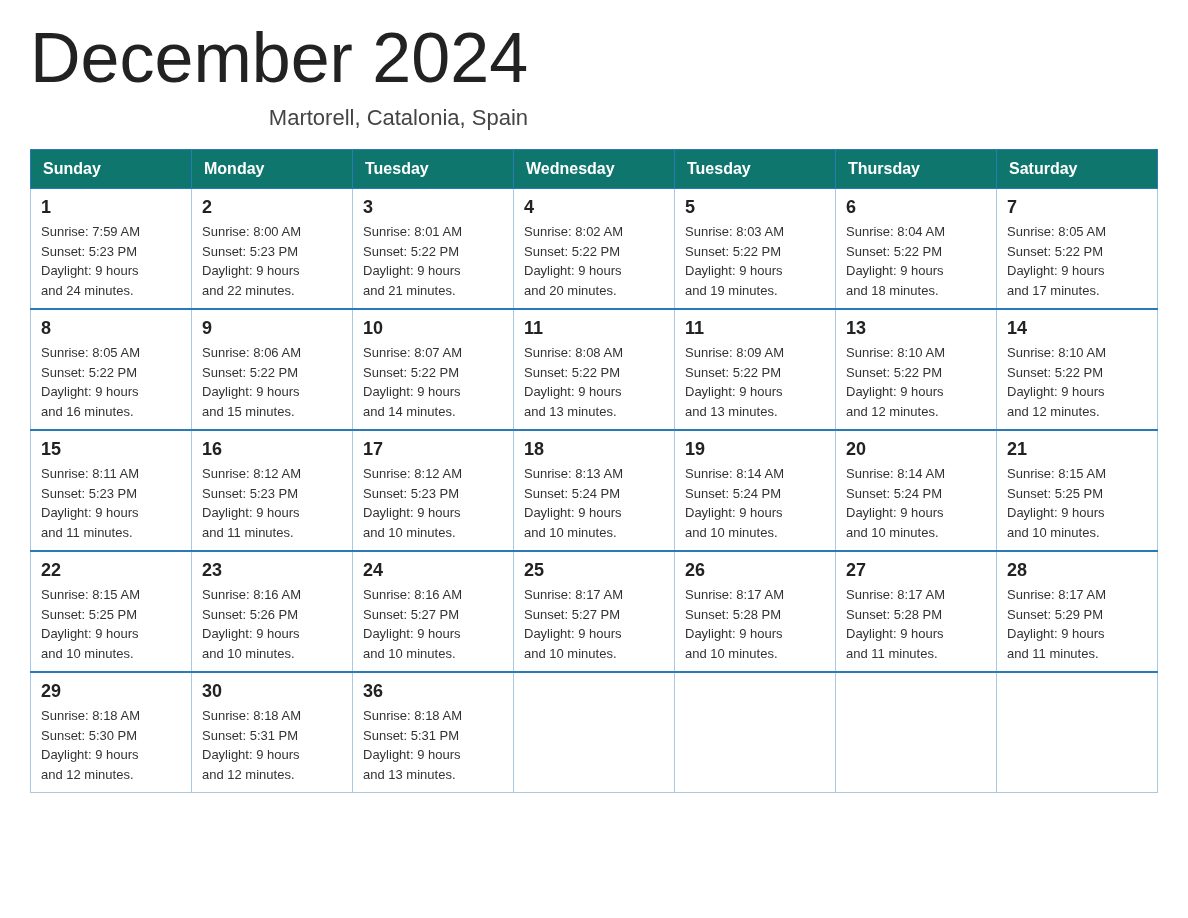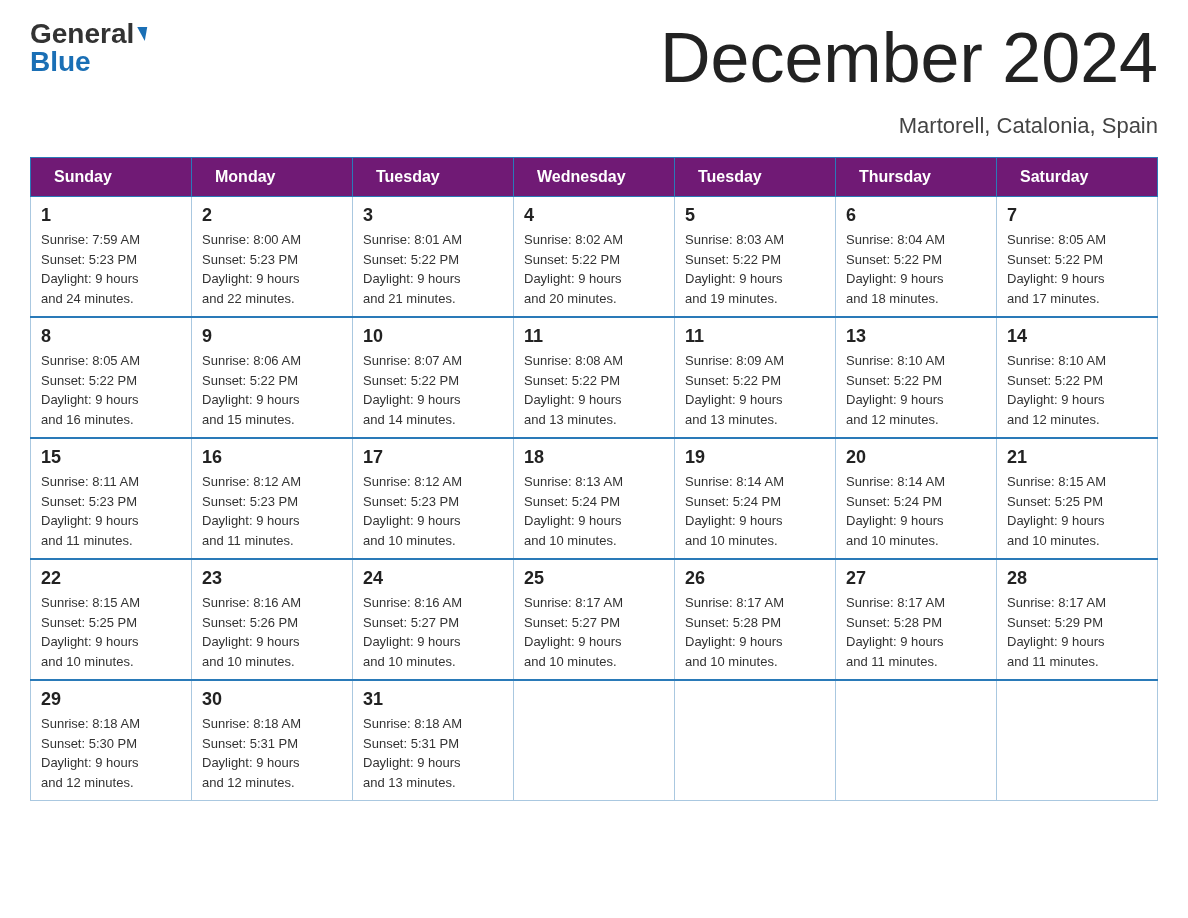--- a/index.html
+++ b/index.html
@@ -54,32 +54,32 @@
     .title-section h1 {
       font-size: 70px;
       font-weight: normal;
       color: #222;
       line-height: 1.1;
     }
     .title-section h2 {
       font-size: 22px;
       font-weight: normal;
       color: #444;
-      margin-top: 16px;
+      margin-top: 8px;
     }
     .calendar {
       width: 100%;
       border-collapse: collapse;
     }
     .calendar th {
-      background-color: #701a75;
+      background-color: #0f766e;
       color: #fff;
       font-size: 16px;
       font-weight: bold;
-      padding: 10px 23px;
+      padding: 10px 12px;
       text-align: left;
       border: 1px solid #2a7ab8;
     }
     .calendar td {
       border: 1px solid #aac8e0;
       vertical-align: top;
       padding: 8px 10px;
       width: 14.28%;
       min-height: 110px;
       height: 110px;
@@ -104,27 +104,20 @@
       border-radius: 9px;
     }
     .empty-cell {
       background: #fff;
     }
   </style>
 </head>
 <body>
 
 <div class="header">
-  <div class="logo">
-    <div class="logo-line">
-      <span class="logo-general">General</span>
-      <span class="logo-arrow"></span>
-    </div>
-    <span class="logo-blue">Blue</span>
-  </div>
   <div class="title-section">
     <h1>December 2024</h1>
     <h2>Martorell, Catalonia, Spain</h2>
   </div>
 </div>
 
 <table class="calendar">
   <thead>
     <tr>
     <th>Sunday</th>
@@ -410,21 +403,21 @@
         <td>
         <span class="day-number">30</span>
         <div class="day-info">
           Sunrise: 8:18 AM<br>
           Sunset: 5:31 PM<br>
           Daylight: 9 hours<br>
           and 12 minutes.
         </div>
       </td>
         <td>
-        <span class="day-number">31</span>
+        <span class="day-number">36</span>
         <div class="day-info">
           Sunrise: 8:18 AM<br>
           Sunset: 5:31 PM<br>
           Daylight: 9 hours<br>
           and 13 minutes.
         </div>
       </td>
         <td class="empty-cell"></td>
         <td class="empty-cell"></td>
         <td class="empty-cell"></td>

